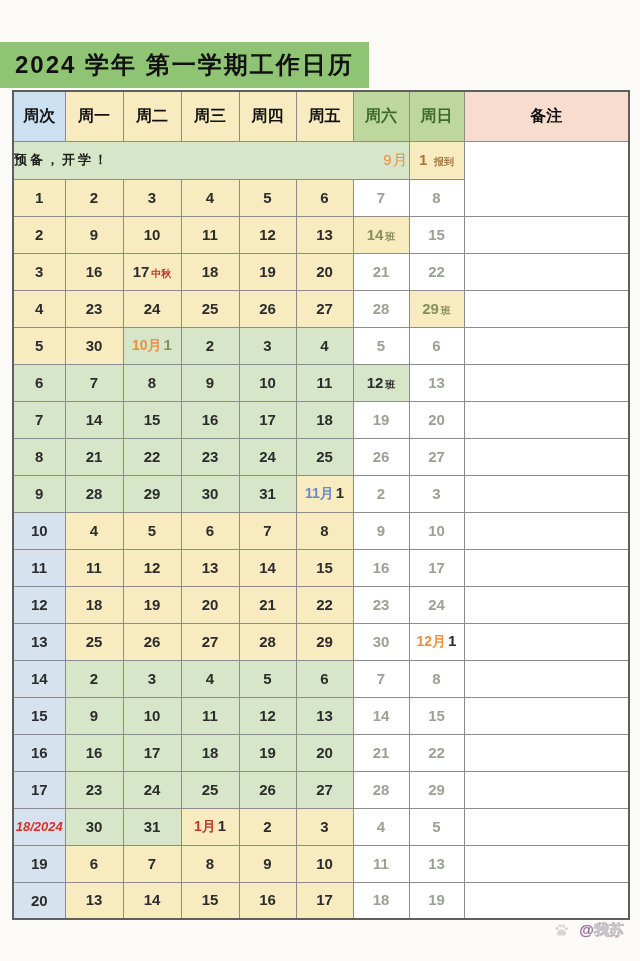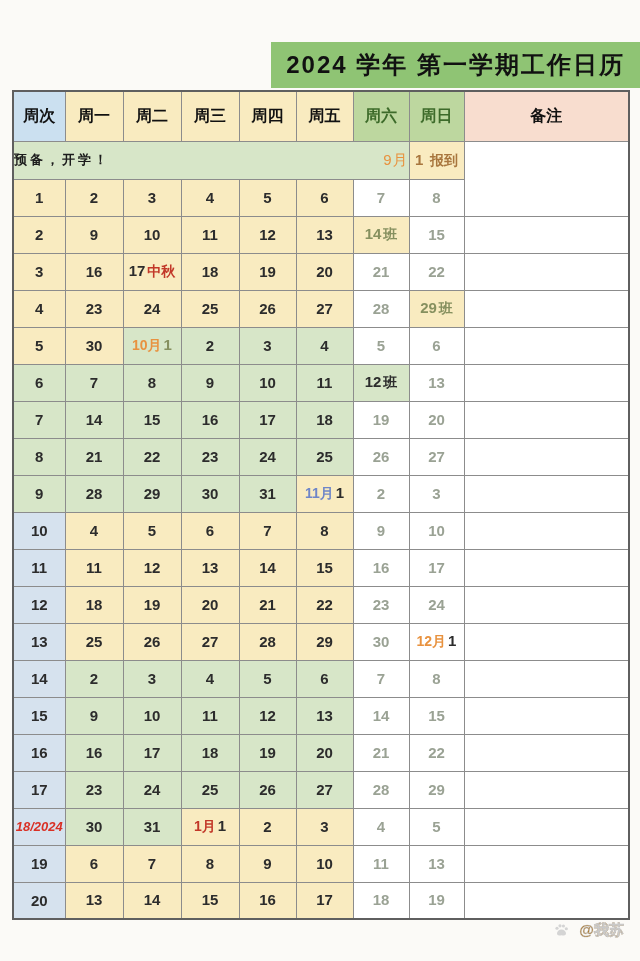--- a/index.html
+++ b/index.html
@@ -7,21 +7,21 @@
     --wk-header-green:#bdd79f; --wk-header-text:#3d6b2a;
     --col-blue:#d6e2ee; --hdr-blue:#cbe0f0; --notes-pink:#f8ddcf;
     --m-orange:#e8923f; --m-blue:#6f86c8; --m-red:#d93025;
     --fest-red:#c23728; --brown:#a8763e; --we-gray:#9aa294; --olive:#86905f;
     --dark:#2c2c2c; --grid:#8c8c8c; --outer:#5f5f5f;
   }
   html,body{margin:0;padding:0;}
   body{width:640px;height:961px;background:#fbfaf7;overflow:hidden;
        font-family:"Liberation Sans","DejaVu Sans",sans-serif;}
   .page{position:relative;width:640px;height:961px;}
-  .title-wrap{padding-top:42px;text-align:right;}
+  .title-wrap{padding-top:42px;text-align:left;}
   .title{display:inline-block;background:var(--title-green);color:#111;
          font-size:24px;font-weight:bold;padding:7px 15px;letter-spacing:2px;}
   .subtitle{text-align:right;padding:5px 14px 3px 0;font-size:12.5px;
             font-weight:600;color:#222;}
   table{border-collapse:collapse;table-layout:fixed;margin:2px 12px 0 12px;
         width:616px;border:2px solid var(--outer);}
   th,td{border:1px solid var(--grid);text-align:center;vertical-align:middle;
         padding:0;overflow:hidden;white-space:nowrap;}
   thead tr{height:50px;}
   tr.month-row{height:38px;}
@@ -30,29 +30,29 @@
   .bg-y{background:var(--cream);} .bg-g{background:var(--hol-green);}
   .bg-w{background:#ffffff;} .bg-b{background:var(--col-blue);}
   .bg-hb{background:var(--hdr-blue);} .bg-hg{background:var(--wk-header-green);color:var(--wk-header-text);}
   .bg-hp{background:var(--notes-pink);font-family:Liberation Serif, serif;}
   td.wn{font-size:15px;font-weight:bold;color:var(--dark);}
   td.wn.c-red{color:var(--m-red);font-size:13px;font-style:italic;letter-spacing:0;}
   .num{font-size:15px;font-weight:bold;}
   .c-d{color:var(--dark);} .c-gr{color:var(--we-gray);} .c-ol{color:var(--olive);}
   .c-red{color:var(--fest-red);} .c-orange{color:var(--m-orange);}
   .c-blue{color:var(--m-blue);} .c-brown{color:var(--brown);}
-  .tag{font-size:14px;font-weight:bold;margin-left:2px;}
+  .tag{font-size:10px;font-weight:bold;margin-left:2px;}
   .mlabel{font-size:14px;font-weight:700;margin-right:2px;}
   .month-banner{}
   .banner-flex{display:flex;align-items:center;justify-content:space-between;gap:78px;}
   .prep{font-size:13px;font-weight:bold;color:#1c1c1c;letter-spacing:3px;}
   .mname{font-size:15px;font-weight:400;color:var(--m-orange);letter-spacing:1px;}
   .note-cell{background:#fff;}
   .watermark{position:absolute;right:16px;top:921px;display:flex;align-items:center;
-             gap:10px;color:#a16207;font-size:15px;font-weight:bold;
+             gap:10px;color:#701a75;font-size:15px;font-weight:bold;
              -webkit-text-stroke:0.5px #c9c9c9;}
   .paw{width:15px;height:15px;fill:#d4d4d4;}
 </style>
 </head>
 <body>
 
 <div class="page">
   <div class="title-wrap">
     <span class="title">2024 学年 第一学期工作日历</span>
   </div>

